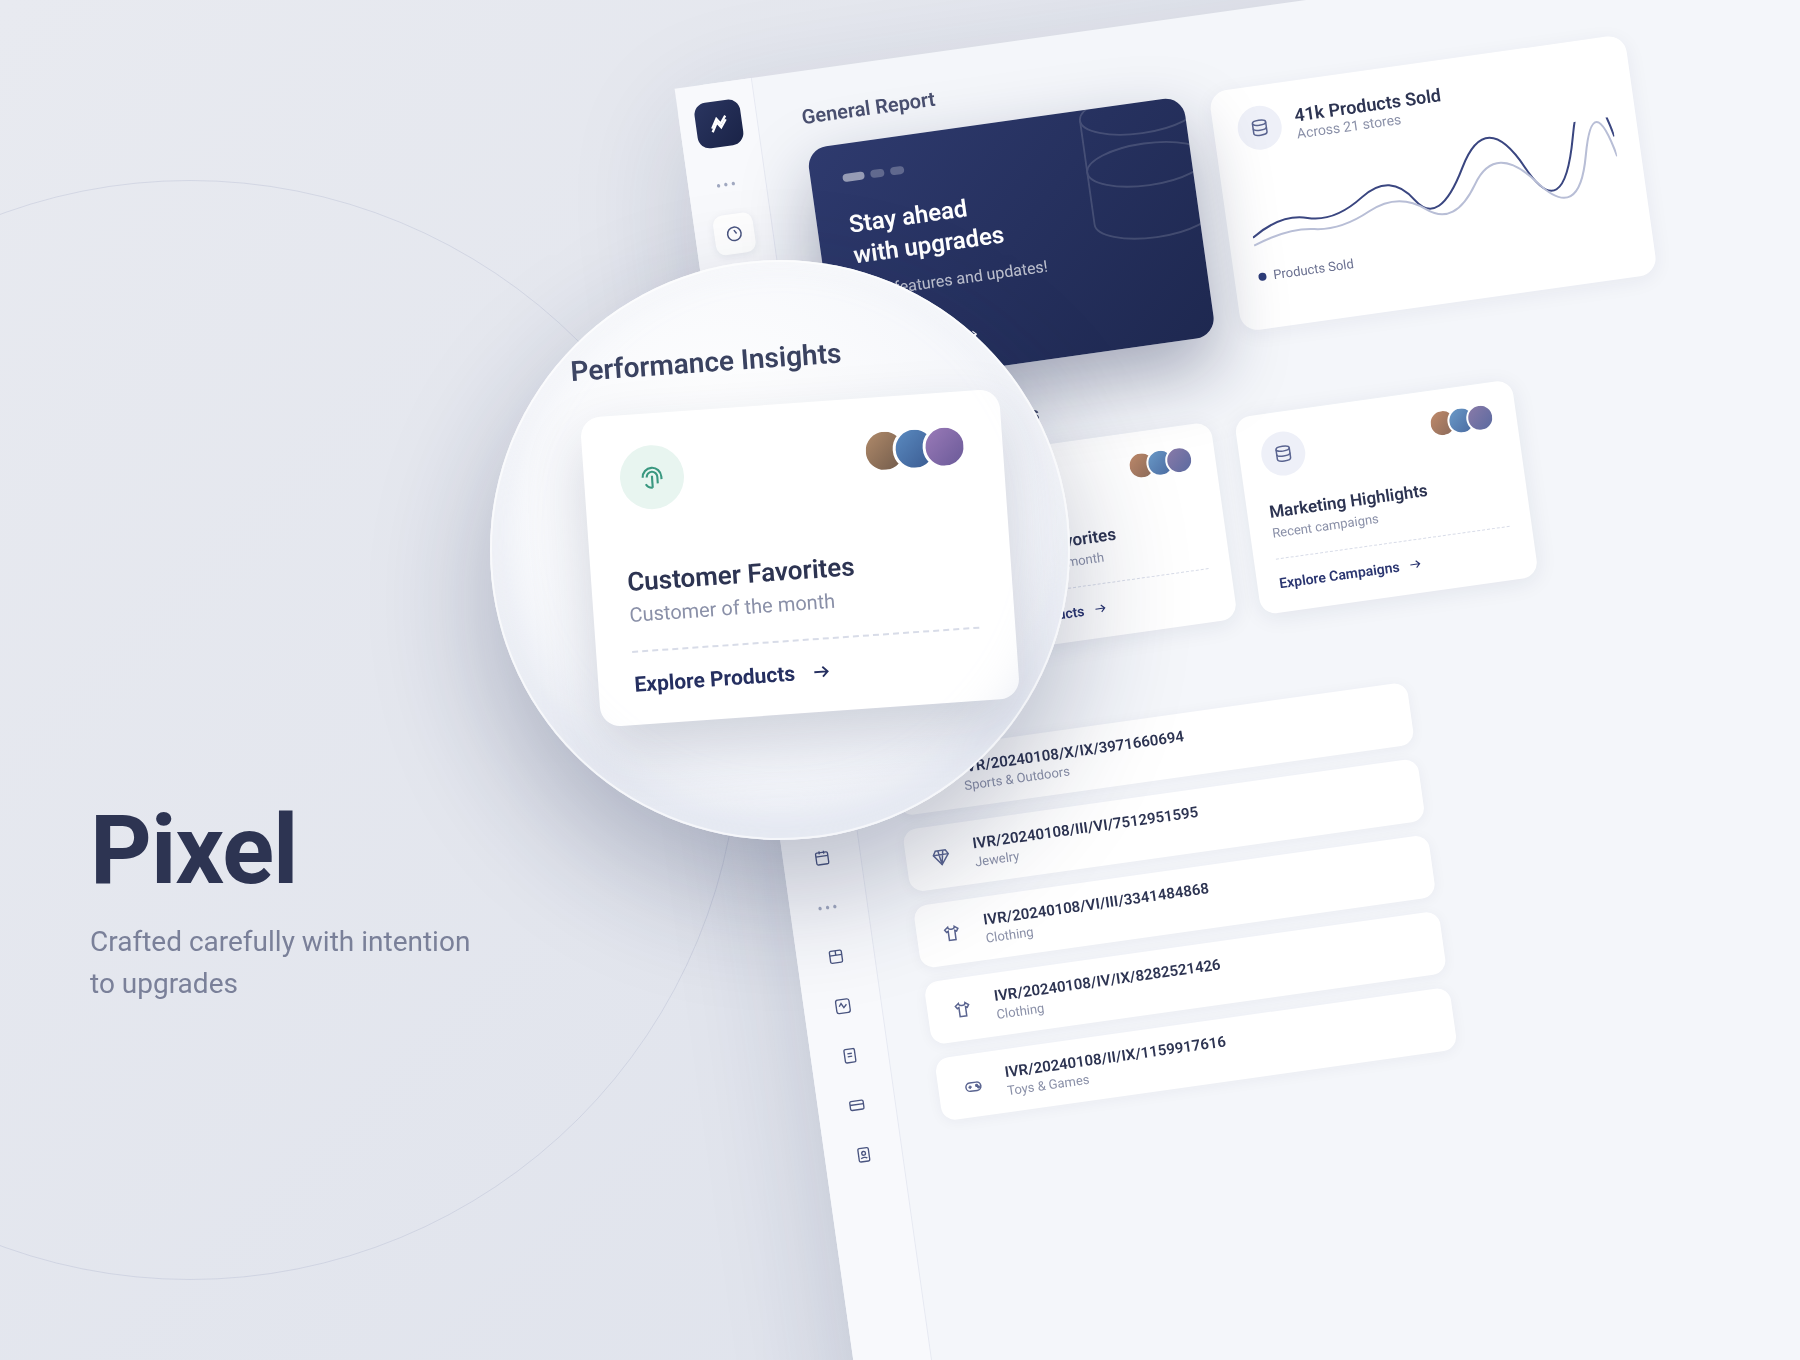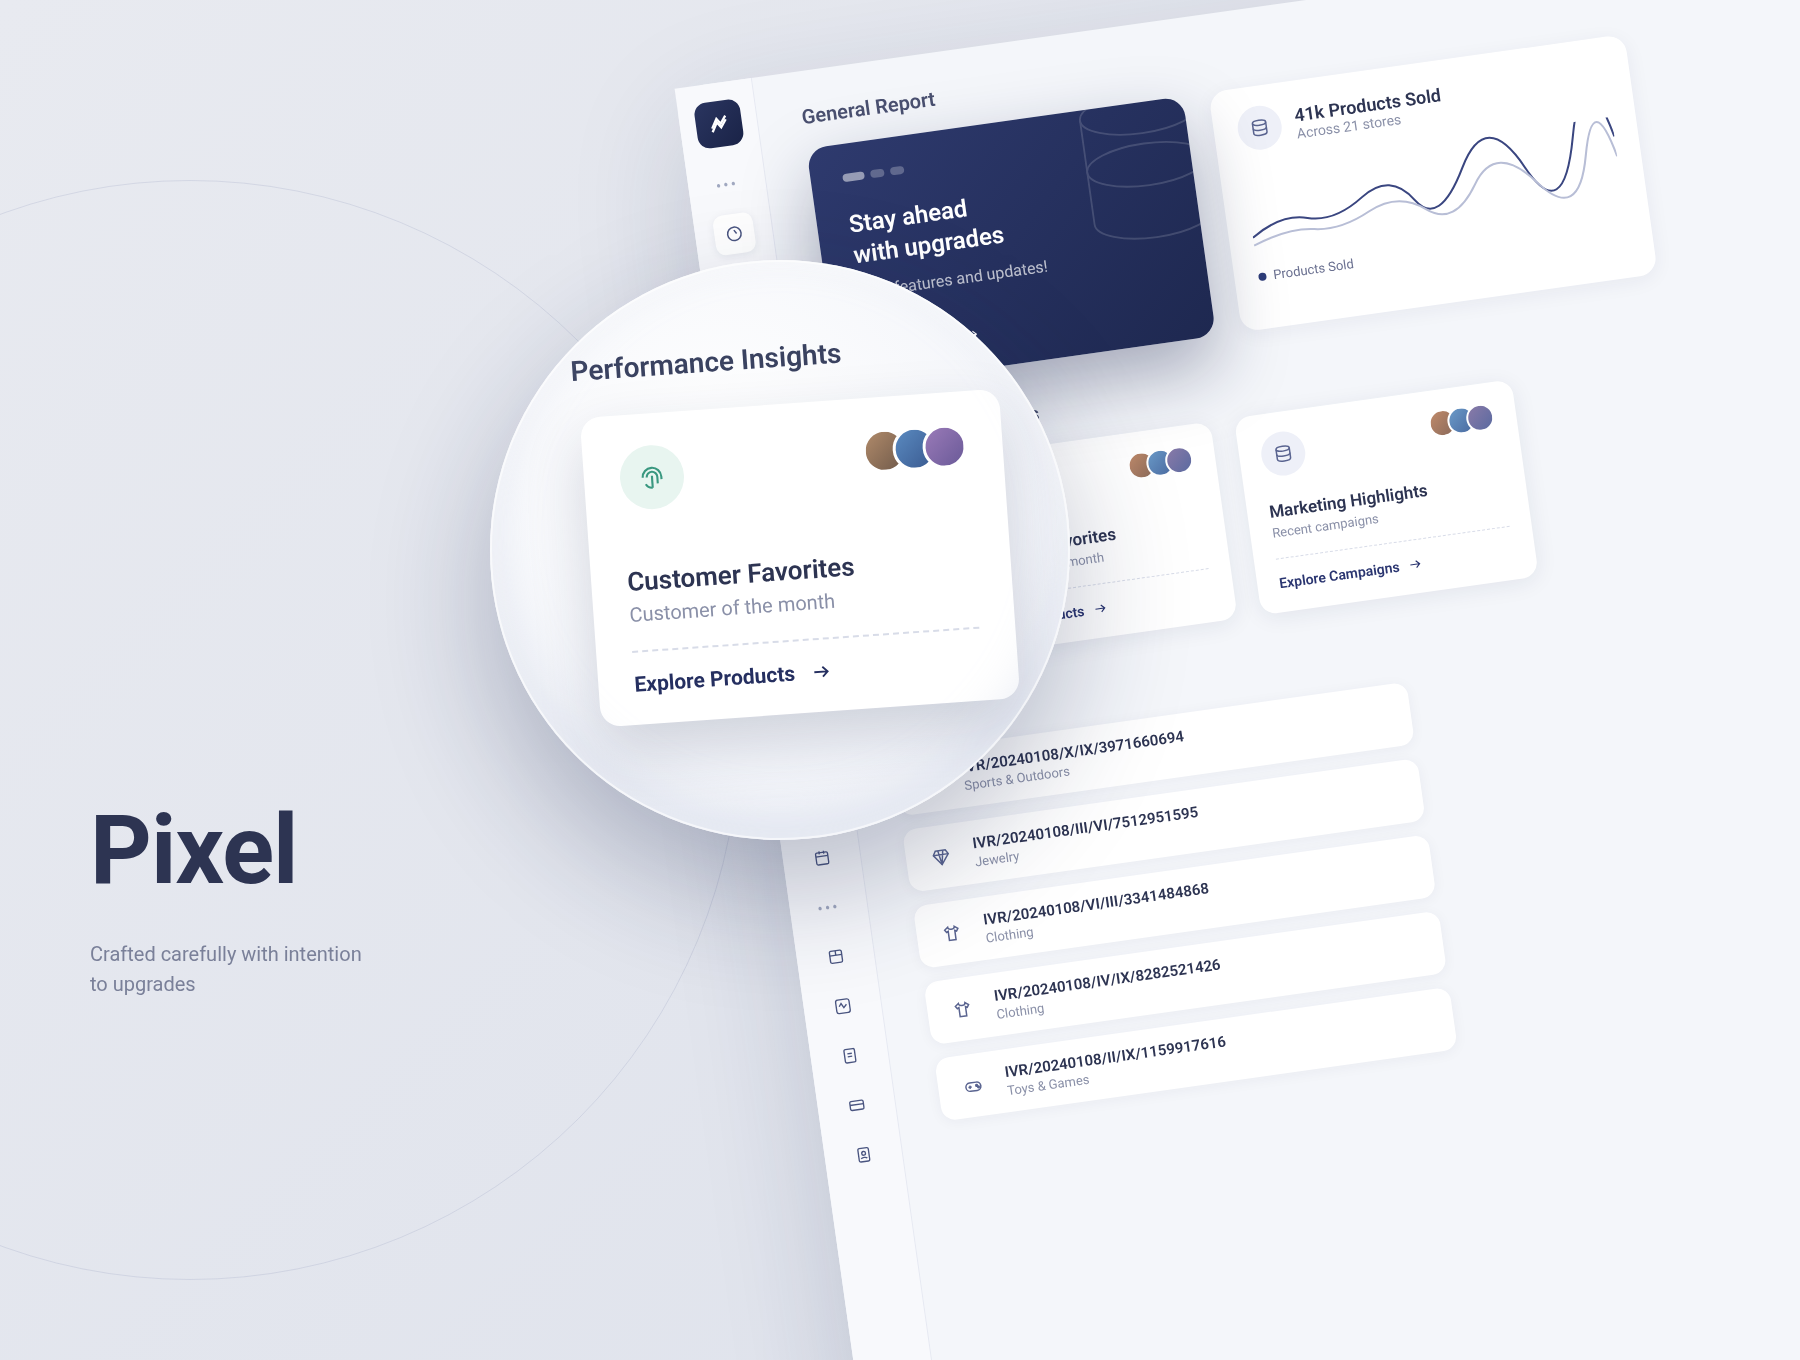--- a/index.html
+++ b/index.html
@@ -24,24 +24,24 @@
     position: absolute;
     left: 90px;
     top: 800px;
   }
   .hero h1 {
     font-size: 96px;
     font-weight: 700;
     color: #2d3452;
     line-height: 1.05;
     letter-spacing: -1px;
-    margin-bottom: 38px;
+    margin-bottom: 20px;
   }
   .hero p {
-    font-size: 20px;
+    font-size: 28px;
     color: #7a8099;
     line-height: 1.5;
   }
 
   
   .dash-wrap {
     position: absolute;
     right: -360px;
     top: -120px;
     transform: rotate(-8deg);

